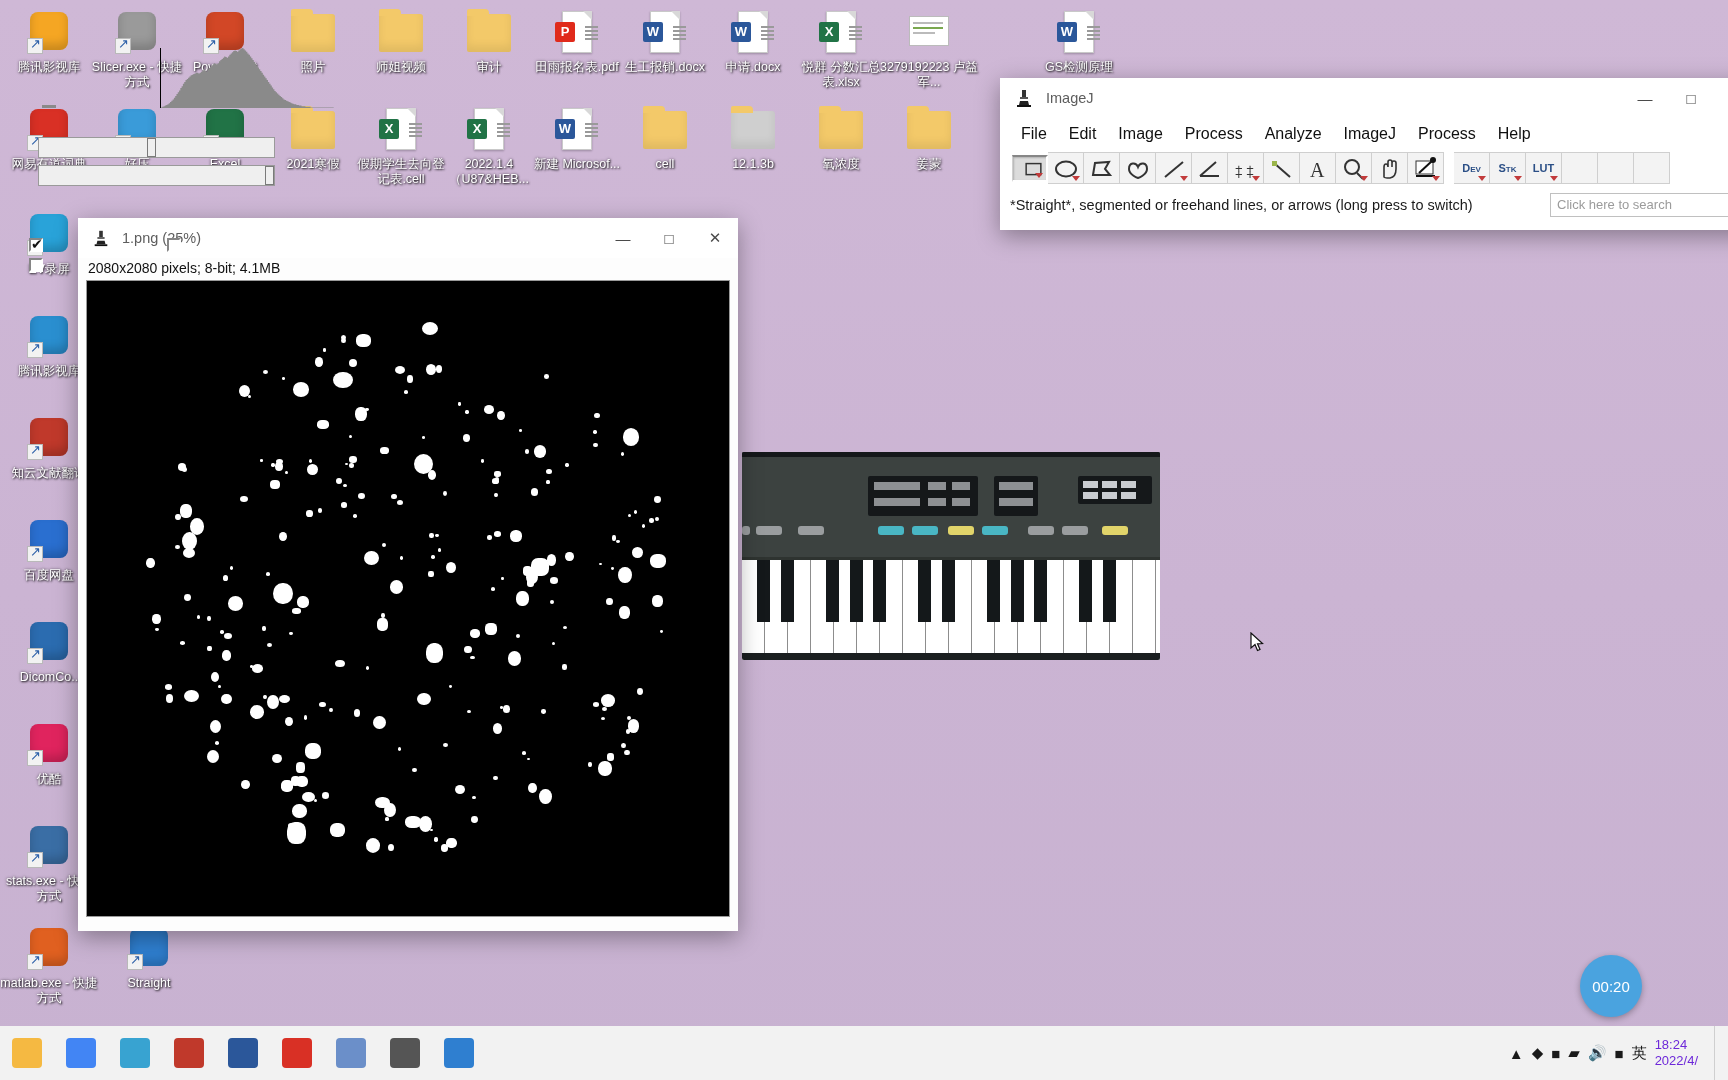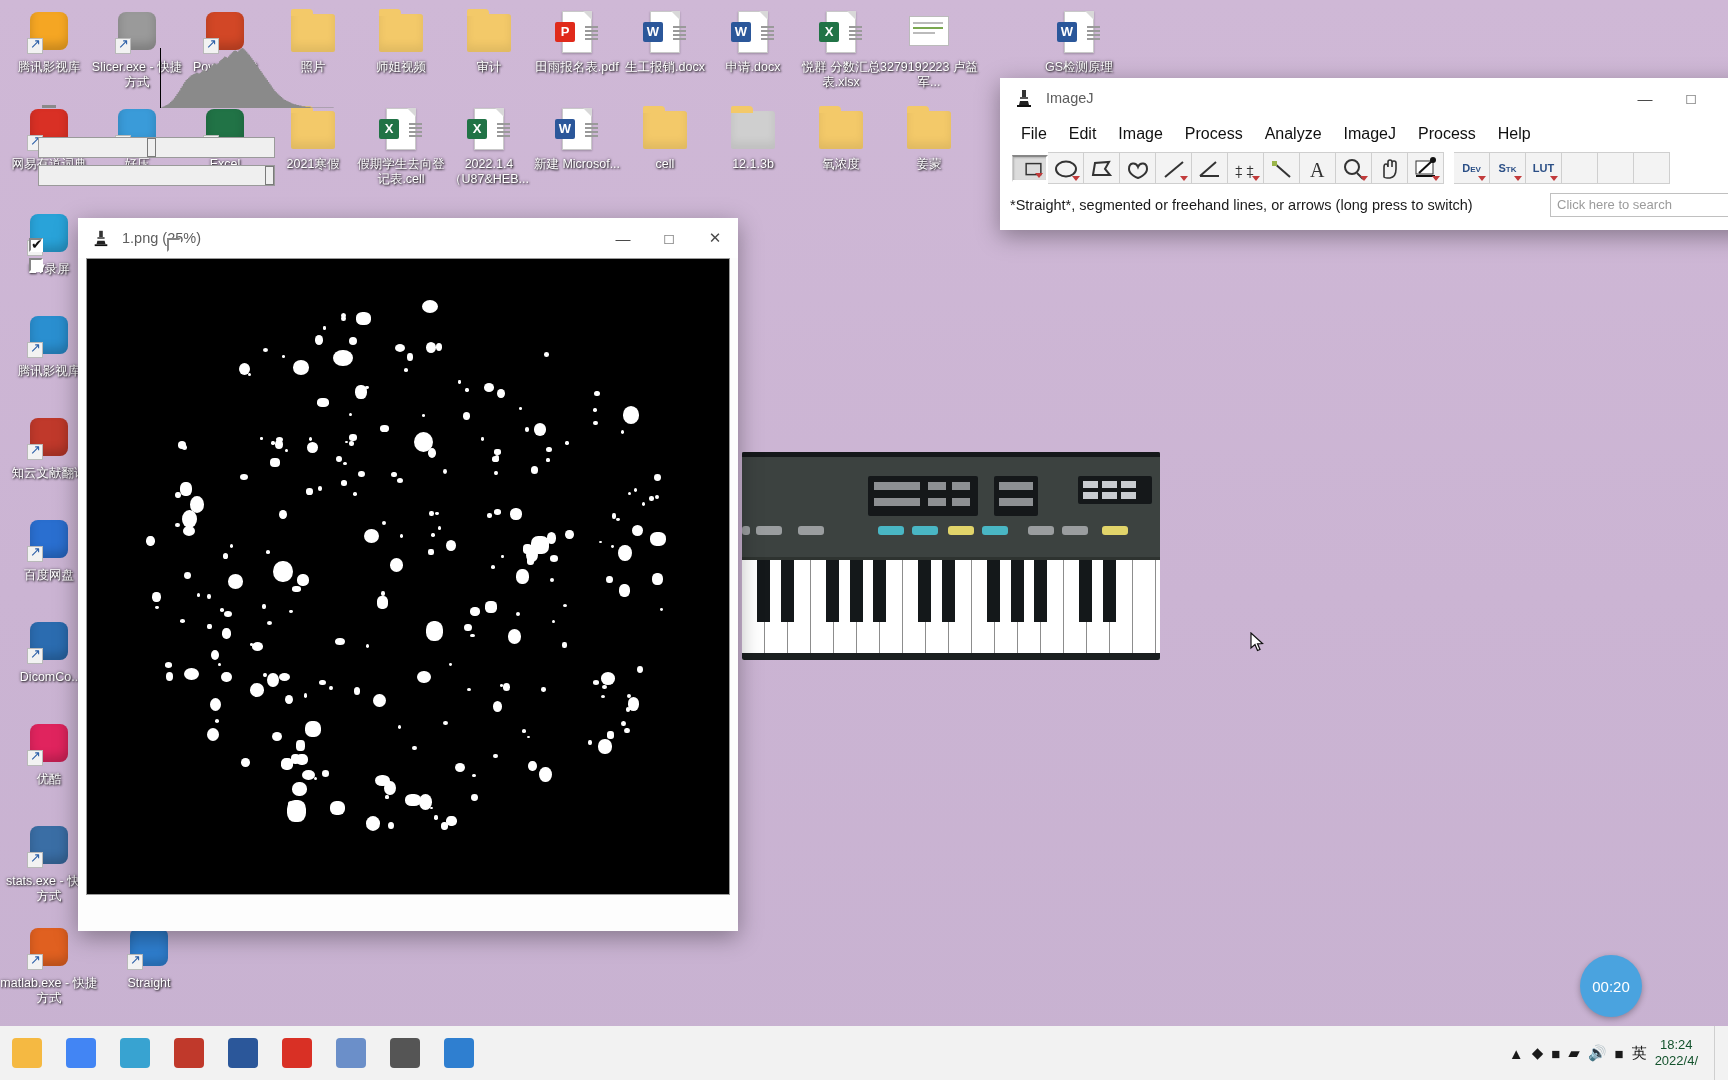--- a/index.html
+++ b/index.html
@@ -137,21 +137,21 @@
   #cursor { position:absolute; left:1250px; top:632px; width:16px; height:22px; }
 
   
   #taskbar { position:absolute; left:0; bottom:0; width:1728px; height:54px; background:#f2f2f2;
              display:flex; align-items:center; }
   #tb-left { display:flex; align-items:center; height:100%; }
   .tbi { width:54px; height:54px; display:flex; align-items:center; justify-content:center; position:relative; }
   .tbi .sq { width:30px; height:30px; border-radius:4px; }
   #tb-right { margin-left:auto; display:flex; align-items:center; height:100%; padding-right:6px; gap:8px; }
   #tb-right .ti { font-size:15px; color:#1a1a1a; }
-  #clock { text-align:center; font-size:13px; line-height:16px; color:#14532d; padding-right:8px; }
+  #clock { text-align:left; font-size:13px; line-height:16px; color:#6d28d9; padding-right:8px; }
   #showdesk { width:8px; height:54px; border-left:1px solid #cfcfcf; }
   #timer { position:absolute; left:1580px; top:955px; width:62px; height:62px; border-radius:50%;
            background:#4aa3df; color:#fff; font-size:15px; display:flex; align-items:center; justify-content:center;
            box-shadow:0 2px 6px rgba(0,0,0,.3); }
   .noselect { user-select:none; }
 </style>
 </head>
 <body class="noselect">
 
 <div id="wallpaper">
@@ -634,20 +634,21 @@
         <rect x="3" y="17" width="14" height="2" fill="#111"></rect>
       </svg>
     </span>
     <span class="ttl" style="margin-left:12px;">1.png (25%)</span>
     <div class="btns">
       <div class="tb">—</div>
       <div class="tb">□</div>
       <div class="tb close">✕</div>
     </div>
   </div>
+  <div class="sub">2080x2080 pixels; 8-bit; 4.1MB</div>
   <div id="imgcanvas">
       <div class="blob" style="left: 405.793px; top: 494.683px; width: 4.74651px; height: 4.68265px; border-radius: 52.0545%;"></div>
       <div class="blob" style="left: 198.093px; top: 435.747px; width: 7.90685px; height: 8.81765px; border-radius: 57.8844%;"></div>
       <div class="blob" style="left: 340.996px; top: 188.959px; width: 8.17865px; height: 9.81691px; border-radius: 55.0495%;"></div>
       <div class="blob" style="left: 102.613px; top: 237.407px; width: 14.6169px; height: 17.0482px; border-radius: 51.4555%;"></div>
       <div class="blob" style="left: 249.004px; top: 196.624px; width: 5.81672px; height: 6.07716px; border-radius: 49.7389%;"></div>
       <div class="blob" style="left: 162.695px; top: 383.732px; width: 3.46313px; height: 2.96089px; border-radius: 58.4855%;"></div>
       <div class="blob" style="left: 540.871px; top: 438.367px; width: 11.3699px; height: 13.2298px; border-radius: 50.8425%;"></div>
       <div class="blob" style="left: 444.385px; top: 277.38px; width: 17.5558px; height: 17.3735px; border-radius: 40.1485%;"></div>
       <div class="blob" style="left: 262.066px; top: 153.862px; width: 3.32205px; height: 3.59869px; border-radius: 48.6425%;"></div>

